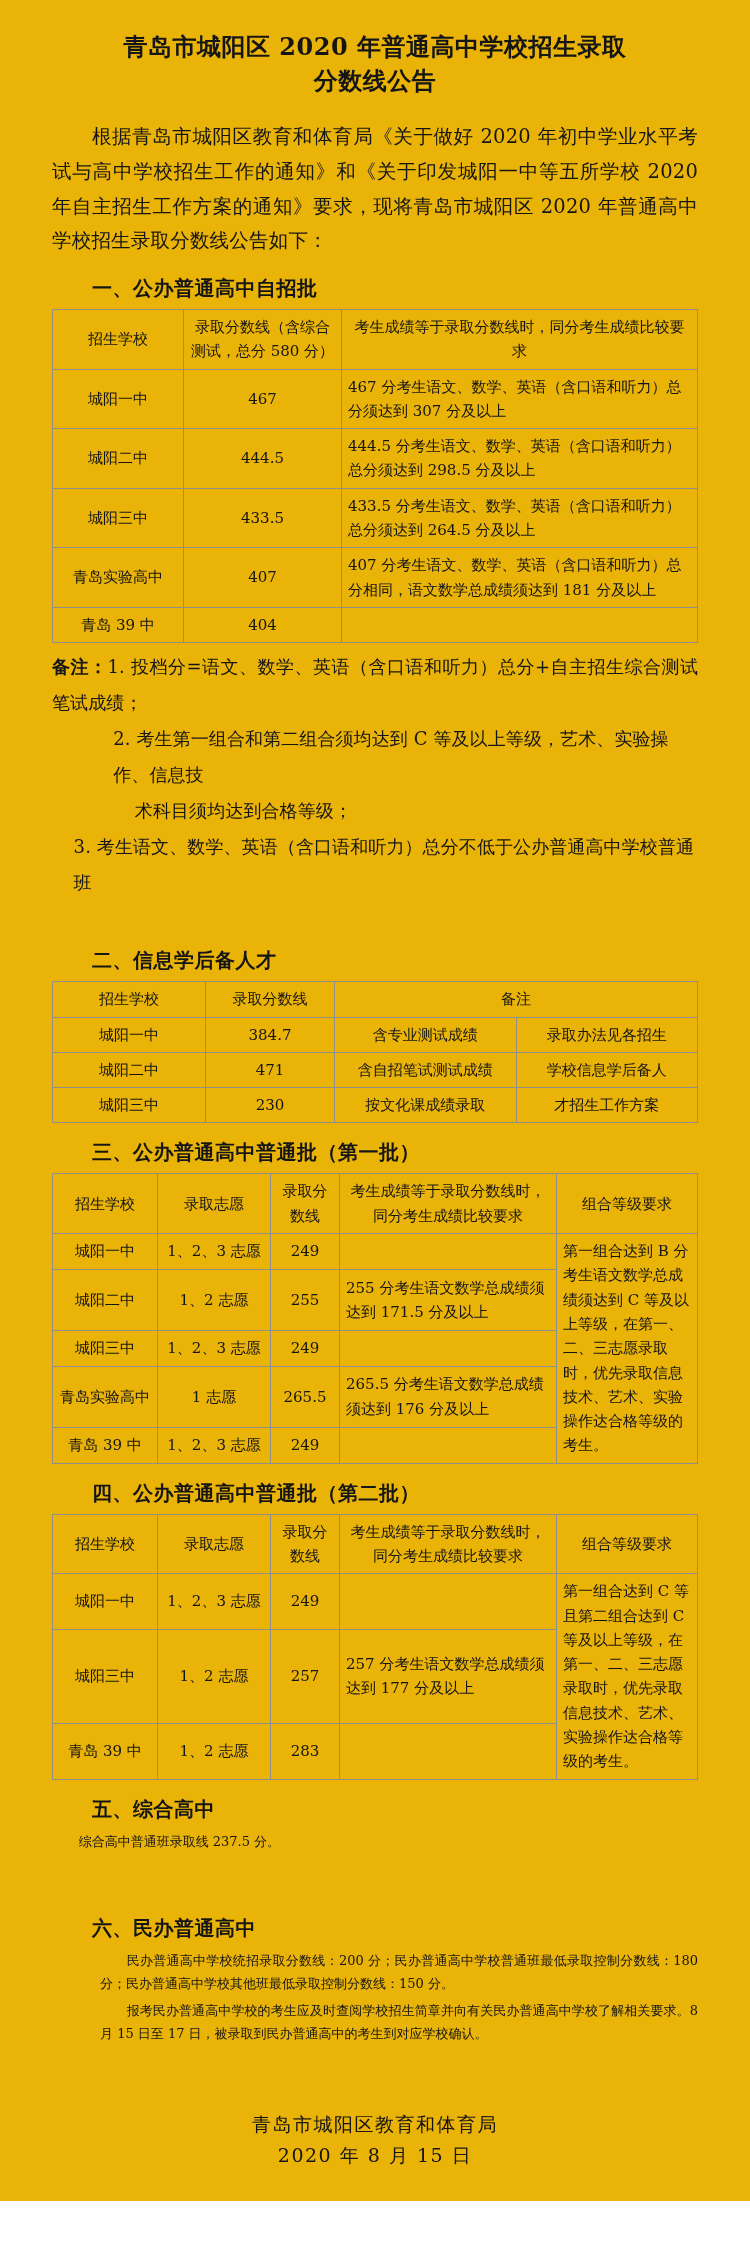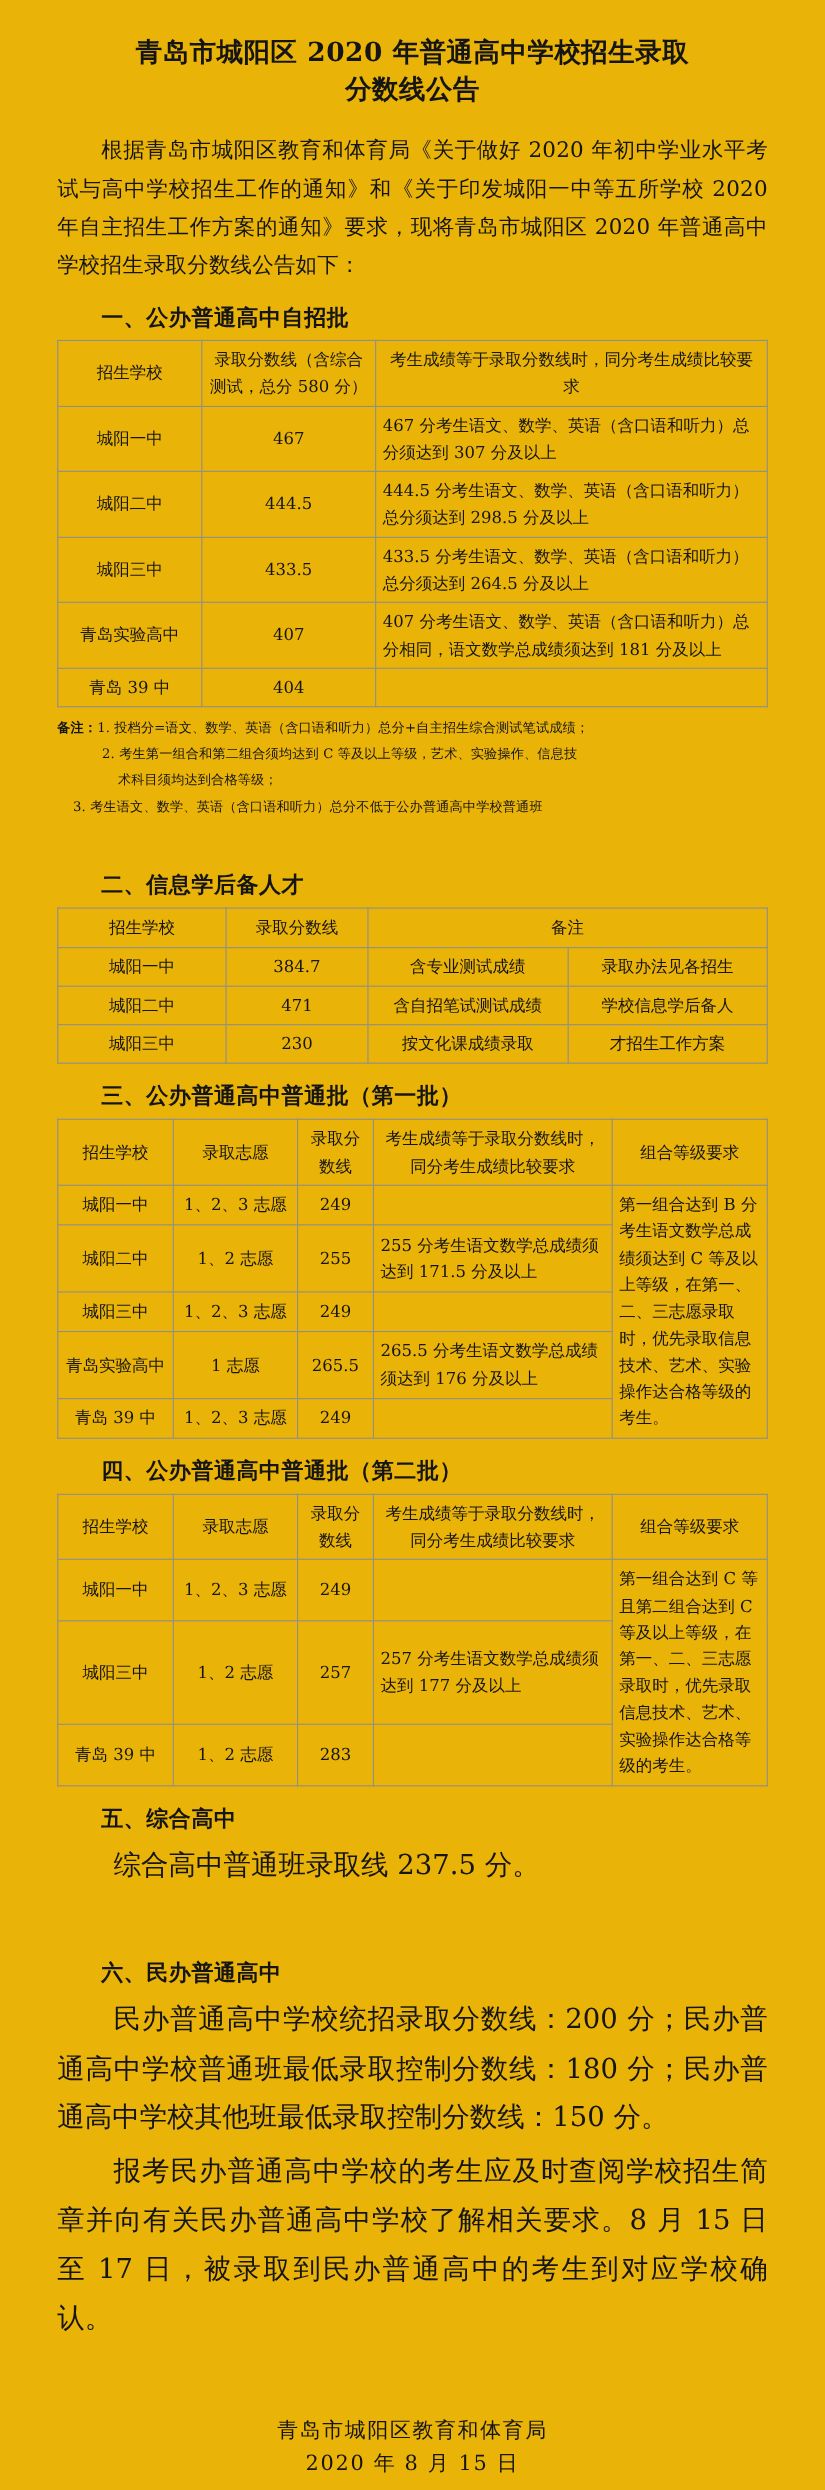--- a/index.html
+++ b/index.html
@@ -63,39 +63,39 @@
   .t1 td.c1{ width:118px; }
   .t1 td.c2{ width:145px; }
   .t2 td.c1{ width:140px; }
   .t2 td.c2{ width:116px; }
   .t2 td.c4{ width:124px; }
   .t3 td.c1{ width:92px; }
   .t3 td.c2{ width:100px; }
   .t3 td.c3{ width:56px; }
   .t3 td.c5{ width:128px; }
   .notes{
-    font-size:12px;
+    font-size:18px;
     line-height:2.0;
     margin:6px 0 0 0;
     letter-spacing:0.1px;
   }
   .notes .nrow{ display:block; text-align:justify; }
   .notes .lead{ font-weight:bold; }
   .notes .n2{ padding-left:3.4em; display:block; }
   .notes .n2b{ padding-left:1.2em; display:block; }
   .notes .n3{ padding-left:4.6em; display:block; }
   .body-p{
-    font-size:25px;
+    font-size:13px;
     line-height:1.78;
     text-align:justify;
     text-justify:inter-ideograph;
     margin:4px 0 0 0;
     padding-left:2.05em;
   }
-  .body-p.hang{ padding-left:0; text-indent:2.05em; }
+  .body-p.hang{ padding-left:0; text-indent:2.05em;margin-left:48px; }
   .spacer-md{ height:30px; }
   .spacer-lg{ height:46px; }
   .signoff{
     margin-top:64px;
     text-align:center;
     font-size:19px;
     line-height:1.62;
     letter-spacing:1.5px;
   }
   .signoff div{ display:block; }

